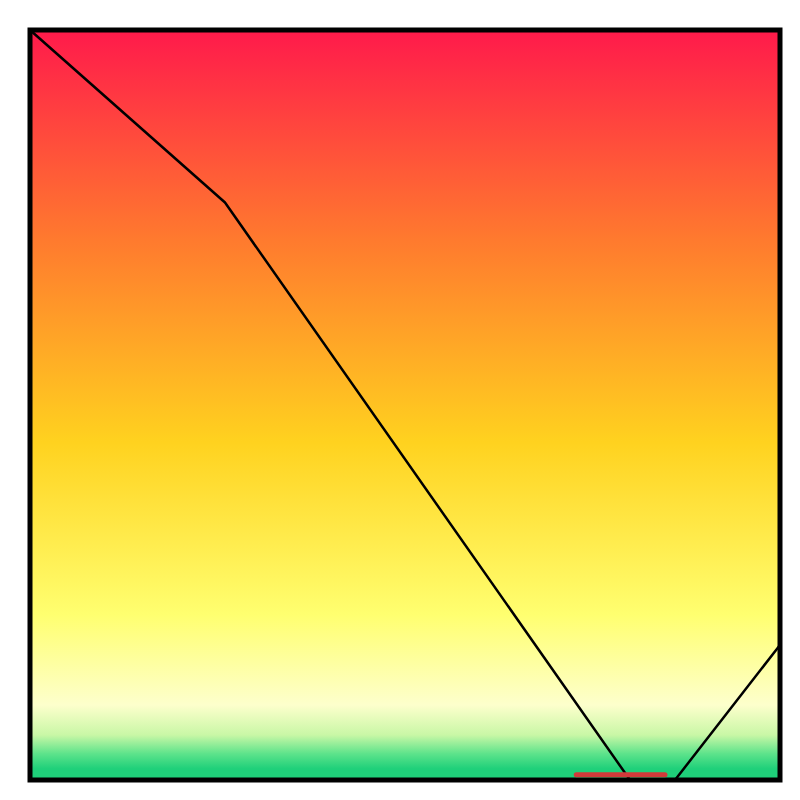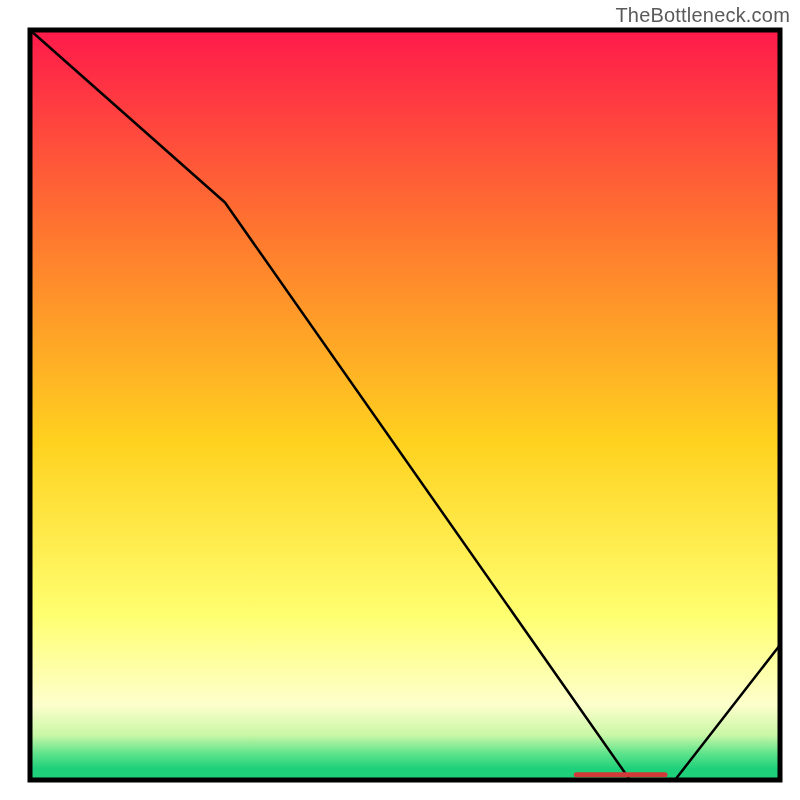--- a/index.html
+++ b/index.html
@@ -26,21 +26,20 @@
   svg {
     position: absolute;
     top: 0;
     left: 0;
   }
 </style>
 </head>
 <body>
 
 <div class="wrap">
-  <div class="attribution">TheBottleneck.com</div>
 
   <svg id="chart-svg" width="800" height="800" viewBox="0 0 800 800">
     <defs>
       <linearGradient id="bg-grad" x1="0" y1="0" x2="0" y2="1">
         <stop id="g0" offset="0%" stop-color="#ff1a4b"></stop>
         <stop id="g1" offset="28%" stop-color="#ff7a2e"></stop>
         <stop id="g2" offset="55%" stop-color="#ffd21f"></stop>
         <stop id="g3" offset="78%" stop-color="#ffff70"></stop>
         <stop id="g4" offset="90%" stop-color="#fdffcc"></stop>
         <stop id="g5" offset="94%" stop-color="#c9f7a6"></stop>

